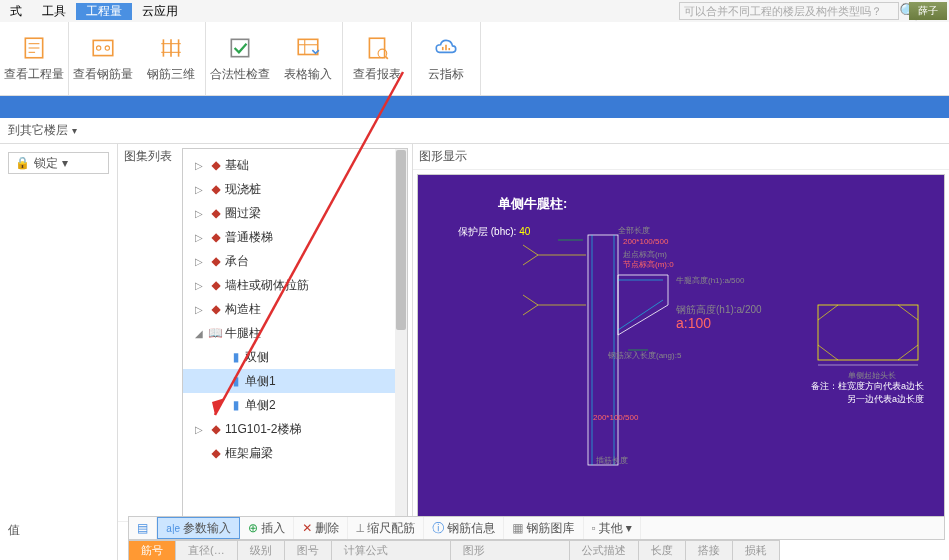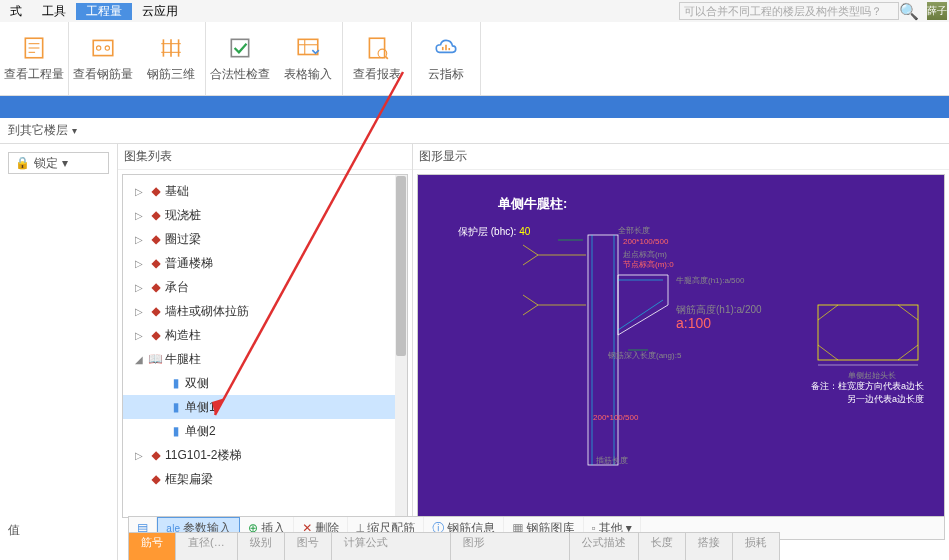--- a/index.html
+++ b/index.html
@@ -4,57 +4,57 @@
   <style>
     * { margin: 0; padding: 0; box-sizing: border-box; font-family: "Microsoft YaHei", sans-serif; }
     body { background: #fff; overflow: hidden; width: 949px; height: 560px; position: relative; }
     
     .menubar { height: 22px; background: #f5f5f5; display: flex; align-items: center; font-size: 12px; }
     .menubar-item { padding: 0 10px; cursor: pointer; }
     .menubar-item.active { background: #4a90e2; color: #fff; }
     
     .search-box { position: absolute; right: 50px; top: 2px; width: 220px; height: 18px; border: 1px solid #ccc; font-size: 11px; padding: 0 4px; display: flex; align-items: center; color: #aaa; }
     .search-btn { position: absolute; right: 30px; top: 2px; }
-    .avatar { position: absolute; right: 2px; top: 2px; width: 20px; height: 18px; background: linear-gradient(#8a9b5e,#6b7c3f); font-size: 10px; color:#fff; display:flex; align-items:center; justify-content:center;}
+    .avatar { position: absolute; right: 2px; top: 2px; width: 38px; height: 18px; background: linear-gradient(#8a9b5e,#6b7c3f); font-size: 10px; color:#fff; display:flex; align-items:center; justify-content:center;}
     
     .ribbon { height: 74px; border-bottom: 1px solid #ddd; display: flex; }
     .ribbon-group { display: flex; border-right: 1px solid #e0e0e0; }
     .ribbon-btn { width: 68px; display: flex; flex-direction: column; align-items: center; justify-content: center; cursor: pointer; font-size: 12px; color: #555; gap: 4px; }
     .ribbon-icon { width: 28px; height: 28px; display: flex; align-items: center; justify-content: center; }
     
     .blue-band { height: 22px; background: #3a7bd5; }
     
     .sub-toolbar { height: 26px; border-bottom: 1px solid #ddd; display: flex; align-items: center; padding: 0 8px; font-size: 12px; color: #555; }
     .sub-toolbar span.arrow { margin-left: 4px; font-size: 10px;}
     
     .workspace { display: flex; height: 378px; }
     .left-panel { width: 118px; border-right: 1px solid #ddd; padding: 8px; }
     .lock-hdr { height: 22px; border: 1px solid #ccc; display: flex; align-items: center; font-size: 12px; padding: 0 6px; color: #555; gap:4px;}
     
-    .mid-panel { width: 295px; border-right: 1px solid #ddd; display: flex; flex-direction: column; }
+    .mid-panel { width: 295px; border-right: 1px solid #ddd; display: flex; flex-direction: row; }
     .panel-title { font-size: 12px; padding: 4px 6px; color: #555; border-bottom: 1px solid #eee; }
     .tree { flex: 1; overflow-y: auto; border: 1px solid #ccc; margin: 4px; padding: 4px 0; font-size: 12px; position: relative; }
     .tree-item { display: flex; align-items: center; height: 24px; padding-left: 12px; cursor: pointer; color: #333; }
     .tree-item.sub { padding-left: 44px; }
     .tree-item.selected { background: #cce5ff; }
     .tree-item.expanded-parent { font-weight: normal; }
     .expander { width: 12px; font-size: 10px; color: #888; }
     .tree-icon { width: 18px; display: flex; justify-content: center; }
     .tree-scroll { position: absolute; right: 0; top: 0; width: 12px; height: 100%; background: #f0f0f0; }
     .tree-thumb { width: 10px; height: 180px; background: #c0c0c0; margin: 1px; border-radius: 2px; }
     
     .right-panel { flex: 1; display: flex; flex-direction: column; }
     .coords { position: absolute; right: 6px; top: 204px; font-size: 12px; color: #555; }
     .canvas-wrap { flex: 1; border: 1px solid #ccc; margin: 4px; background: #4c1d95; position: relative; color: #fff; font-size: 10px; overflow:hidden;}
     
     .bottom-bar { position: absolute; bottom: 20px; left: 128px; right: 4px; height: 24px; border: 1px solid #ccc; display: flex; align-items: center; font-size: 12px; background: #fafafa; }
     .bottom-btn { padding: 0 8px; display: flex; align-items: center; gap: 3px; cursor: pointer; height: 100%; border-right: 1px solid #eee; color:#555;}
     .bottom-btn.highlight { background: #cce5ff; border: 1px solid #5a9ae0; }
     
-    .tab-strip { position: absolute; bottom: 0; left: 128px; right: 4px; height: 28px; display: flex; font-size: 11px; }
+    .tab-strip { position: absolute; bottom: 0; left: 128px; right: 4px; height: 20px; display: flex; font-size: 11px; }
     .tab { padding: 2px 12px; border: 1px solid #ccc; border-bottom: none; background: #f0f0f0; color: #999; margin-right:-1px;}
     .tab.active { background: #ff9933; color: #fff; }
     
     .left-bottom { position: absolute; bottom: 0; left: 0; width: 118px; height: 40px; border-right:1px solid #ddd; }
     .left-bottom-item { font-size:12px; padding:2px 8px; color:#555;}
     
     .arrow-annotation { position: absolute; pointer-events: none; z-index: 100; }
     
     svg.icon-svg { width: 26px; height: 26px; }
   </style>

